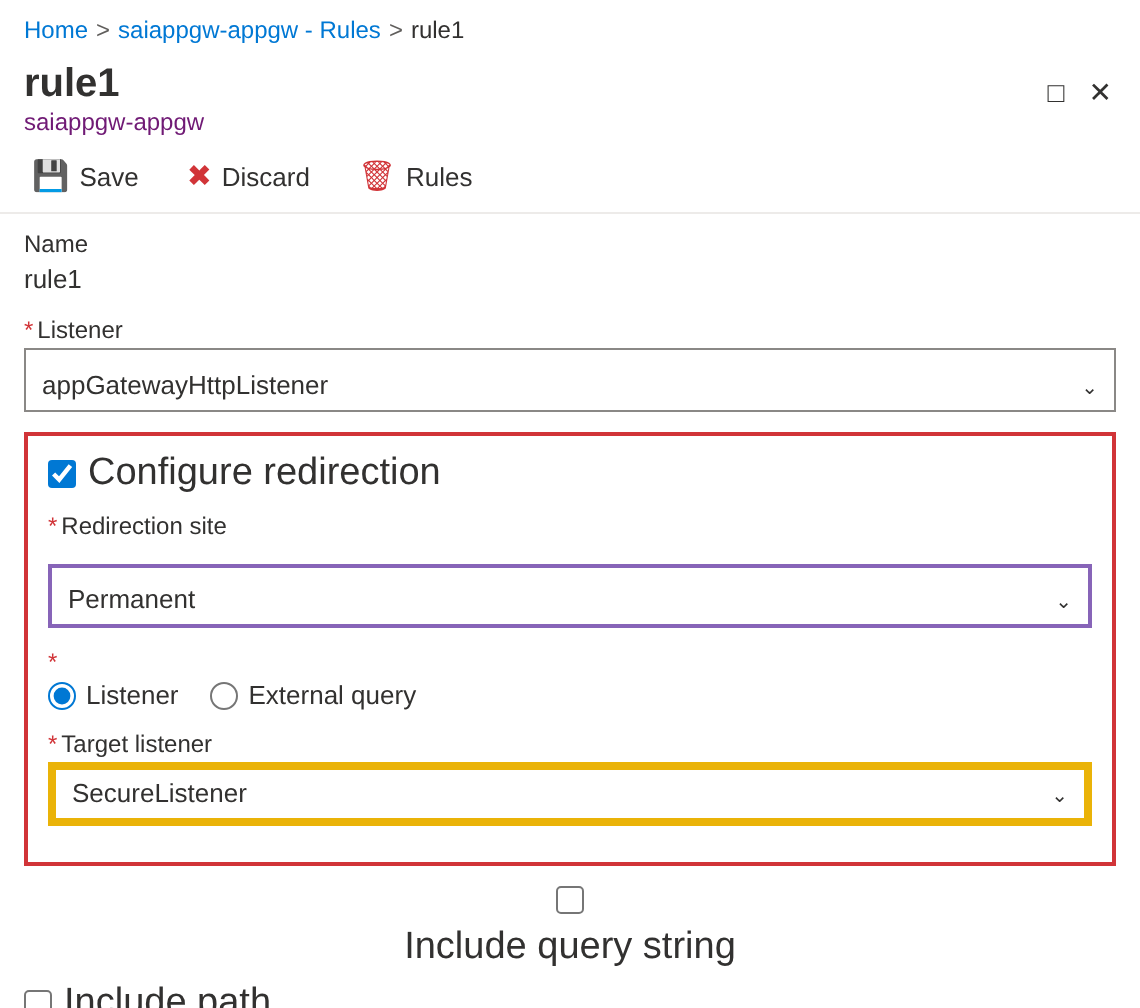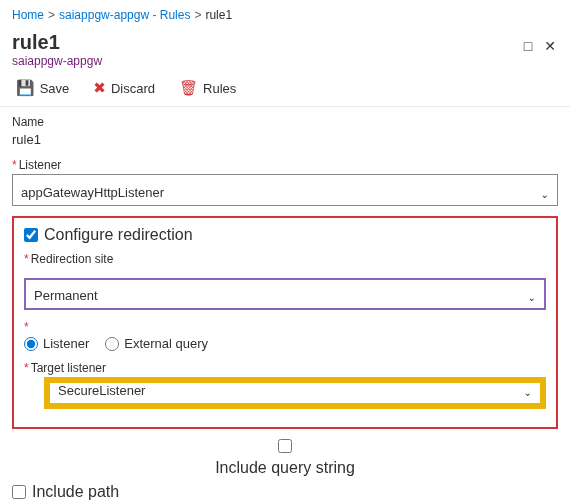--- a/index.html
+++ b/index.html
@@ -155,21 +155,21 @@
       gap: 6px;
       margin-bottom: 8px;
     }
     .checkbox-input {
       width: 14px;
       height: 14px;
       accent-color: #0078d4;
       cursor: pointer;
     }
     .checkbox-label {
-      font-size: 16px;
+      font-size: 19px;
       color: #323130;
       cursor: pointer;
       user-select: none;
     }
 
     
     .radio-group {
       display: flex;
       align-items: center;
       gap: 16px;
@@ -193,22 +193,21 @@
 
     
     .dropdown-focused {
       border: 1px solid #8a8886;
     }
     .dropdown-permanent {
       border: 2px solid #8764b8;
       margin-top: 12px;
     }
     .dropdown-secure {
-      border: 6px solid #eab308;
-      margin-left: 20px;
+      border: 4px solid #eab308;
     }
   </style>
 </head>
 <body>
 
 <div class="breadcrumb">
   <a>Home</a>
   <span>&gt;</span>
   <a>saiappgw-appgw - Rules</a>
   <span>&gt;</span>

